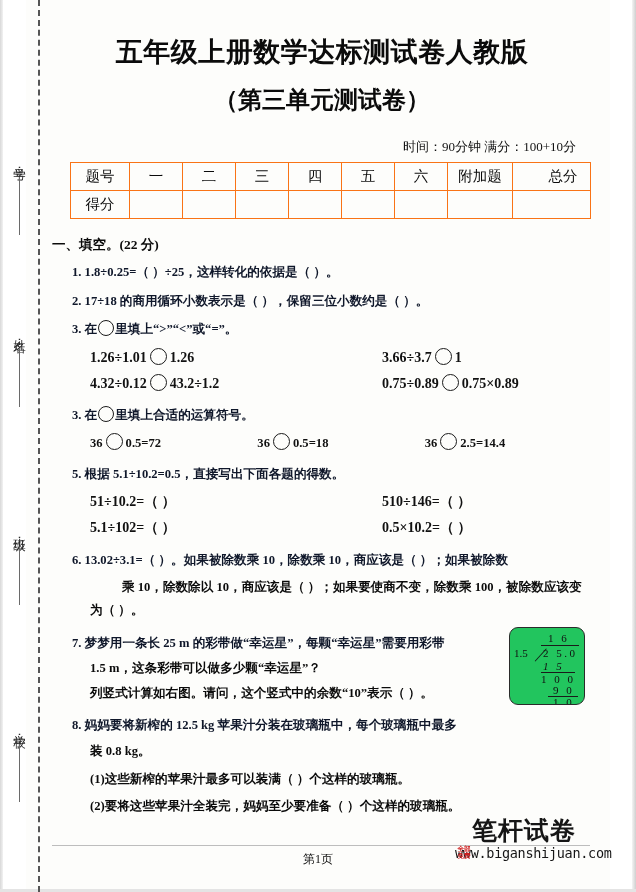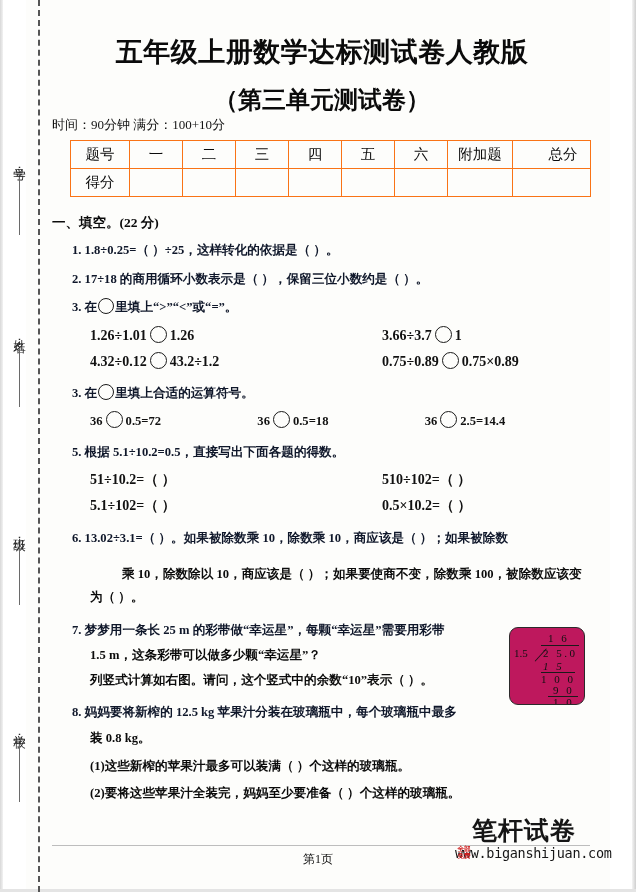--- a/index.html
+++ b/index.html
@@ -104,22 +104,23 @@
     color: #0b0b0b;
   }
   .subtitle {
     text-align: center;
     font-size: 24px;
     font-weight: bold;
     margin-top: 14px;
     color: #0b0b0b;
   }
   .meta-line {
-    text-align: left;
+    text-align: right;
     font-size: 13px;
+    margin-top: 22px;
     padding-right: 16px;
     color: #111;
   }
 
   
   table.score-table {
     border-collapse: collapse;
     margin-top: 6px;
     margin-left: 18px;
     width: 508px;
@@ -203,21 +204,21 @@
 
   
   .division-box {
     position: absolute;
     left: 509px;
     top: 627px;
     width: 74px;
     height: 76px;
     border: 1.4px solid #2b2b2b;
     border-radius: 9px;
-    background: #be185d;
+    background: #22c55e;
     font-family: "Liberation Serif", "DejaVu Serif", serif;
     font-size: 11px;
     overflow: hidden;
   }
   .div-grid {
     position: relative;
     width: 100%;
     height: 100%;
   }
   .div-grid span {
@@ -387,29 +388,29 @@
         <span>36</span><span class="circ"></span><span>0.5=18</span>
       </div>
       <div>
         <span>36</span><span class="circ"></span><span>2.5=14.4</span>
       </div>
     </div>
 
     <div class="q" style="margin-top:14px;">5. 根据 5.1÷10.2=0.5，直接写出下面各题的得数。</div>
     <div class="two-col">
       <div>51÷10.2=（        ）</div>
-      <div>510÷102=（        ）</div>
+      <div>510÷146=（        ）</div>
     </div>
     <div class="two-col">
       <div>5.1÷102=（        ）</div>
       <div>0.5×10.2=（        ）</div>
     </div>
 
     <div class="q" style="margin-top:14px;">6. 13.02÷3.1=（      ）。如果被除数乘 10，除数乘 10，商应该是（      ）；如果被除数</div>
-    <div class="qsub" style="margin-top:17px;padding-left:32px;">乘 10，除数除以 10，商应该是（       ）；如果要使商不变，除数乘 100，被除数应该变</div>
+    <div class="qsub" style="margin-top:8px;padding-left:32px;">乘 10，除数除以 10，商应该是（       ）；如果要使商不变，除数乘 100，被除数应该变</div>
     <div class="qsub" style="margin-top:4px;">为（       ）。</div>
 
     <div class="q" style="margin-top:14px;">7. 梦梦用一条长 25 m 的彩带做“幸运星”，每颗“幸运星”需要用彩带</div>
     <div class="qsub" style="margin-top:6px;">1.5 m，这条彩带可以做多少颗“幸运星”？</div>
     <div class="qsub" style="margin-top:6px;">列竖式计算如右图。请问，这个竖式中的余数“10”表示（            ）。</div>
 
     <div class="q" style="margin-top:13px;">8. 妈妈要将新榨的 12.5 kg 苹果汁分装在玻璃瓶中，每个玻璃瓶中最多</div>
     <div class="qsub" style="margin-top:6px;">装 0.8 kg。</div>
     <div class="qsub" style="margin-top:9px;">(1)这些新榨的苹果汁最多可以装满（        ）个这样的玻璃瓶。</div>
     <div class="qsub" style="margin-top:9px;">(2)要将这些苹果汁全装完，妈妈至少要准备（        ）个这样的玻璃瓶。</div>

